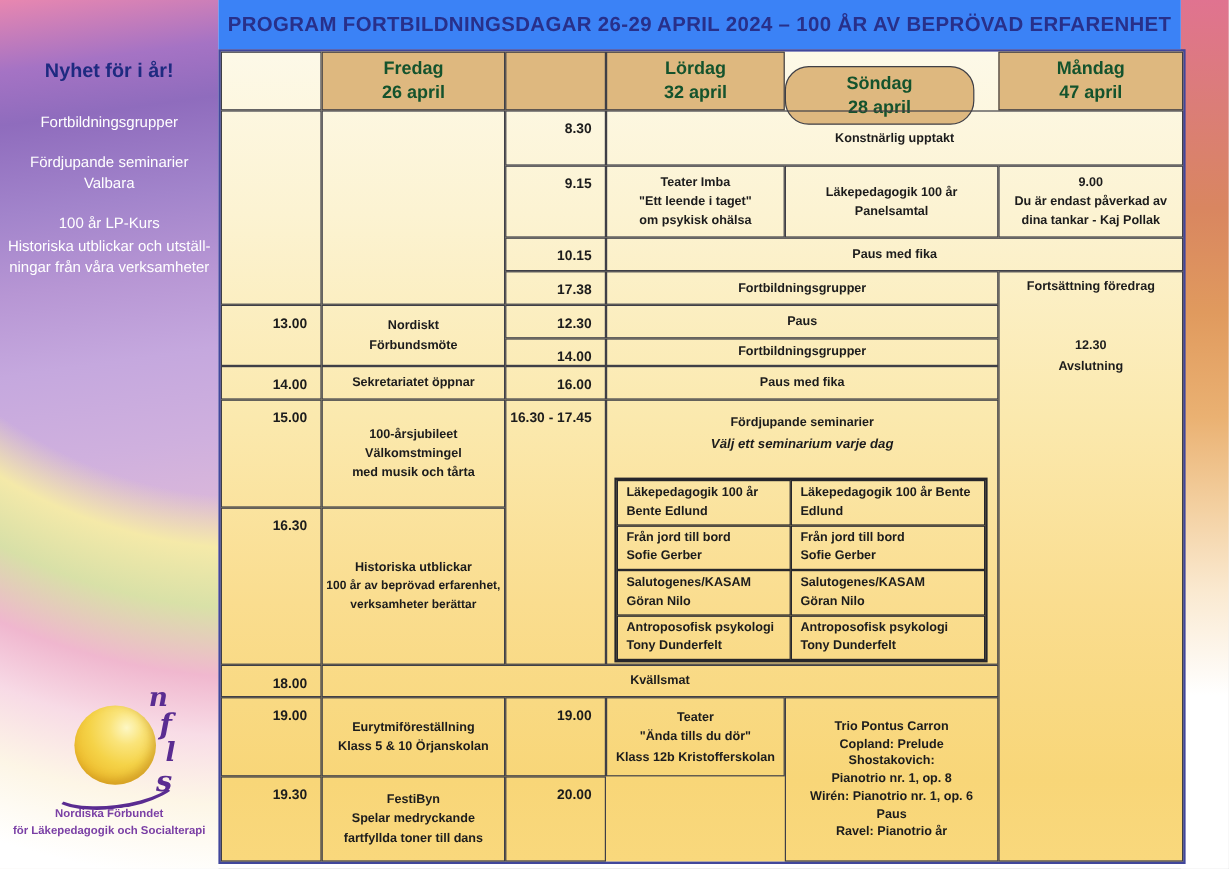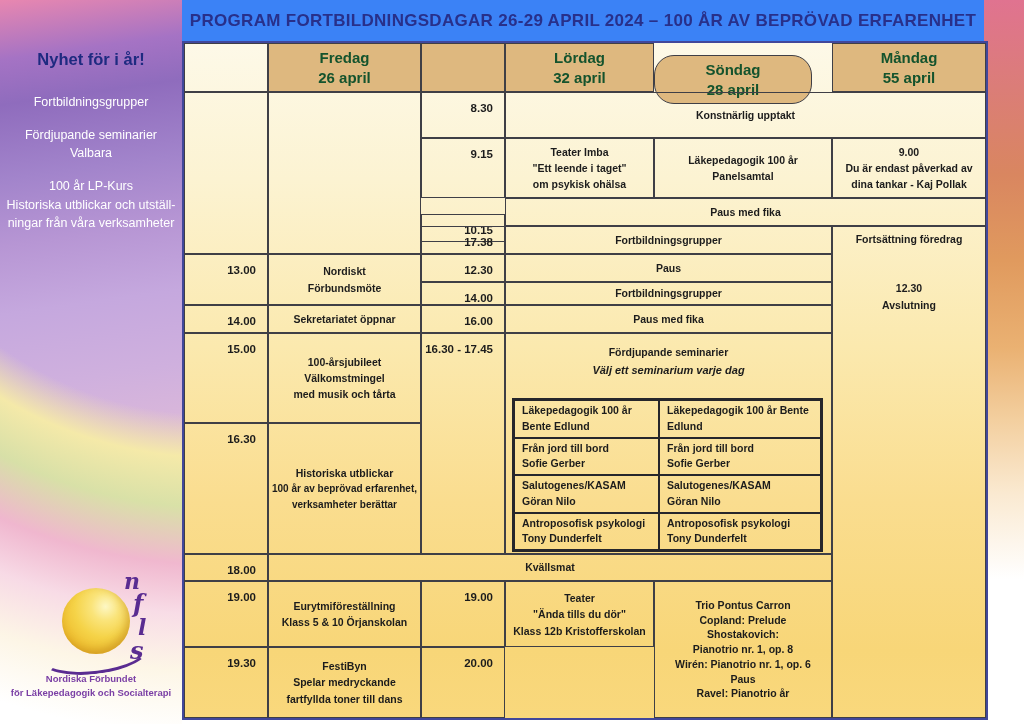--- a/index.html
+++ b/index.html
@@ -102,39 +102,39 @@
 
     <div class="cell" style="left:0;top:0;width:84px;height:49px;"></div>
     <div class="cell hcell" style="left:84px;top:0;width:153px;height:49px;">Fredag
 26 april</div>
     <div class="cell hcell" style="left:237px;top:0;width:84px;height:49px;"></div>
     <div class="cell hcell" style="left:321px;top:0;width:149px;height:49px;">Lördag
 32 april</div>
     <div class="cell hcell" style="left:470px;top:12px;width:158px;height:49px;border-radius:20px;">Söndag
 28 april</div>
     <div class="cell hcell" style="left:648px;top:0;width:154px;height:49px;">Måndag
-55 april</div>
+47 april</div>
 
     <div class="cell" style="left:0;top:49px;width:84px;height:162px;"></div>
     <div class="cell" style="left:84px;top:49px;width:153px;height:162px;"></div>
 
     <div class="cell time" style="left:237px;top:49px;width:84px;height:46px;">8.30</div>
     <div class="cell" style="left:321px;top:49px;width:481px;height:46px;">Konstnärlig upptakt</div>
 
     <div class="cell time" style="left:237px;top:95px;width:84px;height:60px;">9.15</div>
     <div class="cell" style="left:321px;top:95px;width:149px;height:60px;">Teater Imba
 "Ett leende i taget"
 om psykisk ohälsa</div>
     <div class="cell" style="left:470px;top:95px;width:178px;height:60px;">Läkepedagogik 100 år
 Panelsamtal</div>
     <div class="cell" style="left:648px;top:95px;width:154px;height:60px;">9.00
 Du är endast påverkad av
 dina tankar - Kaj Pollak</div>
 
-    <div class="cell time" style="left:237px;top:155px;width:84px;height:28px;margin-top:16px;">10.15</div>
+    <div class="cell time" style="left:237px;top:155px;width:84px;height:28px;">10.15</div>
     <div class="cell" style="left:321px;top:155px;width:481px;height:28px;">Paus med fika</div>
 
     <div class="cell time" style="left:237px;top:183px;width:84px;height:28px;">17.38</div>
     <div class="cell" style="left:321px;top:183px;width:327px;height:28px;">Fortbildningsgrupper</div>
 
     <div class="cell mandag-tall" style="left:648px;top:183px;width:154px;height:492px;">
       <div>Fortsättning föredrag</div>
       <div class="mandag-mid">12.30
 Avslutning</div>
     </div>

